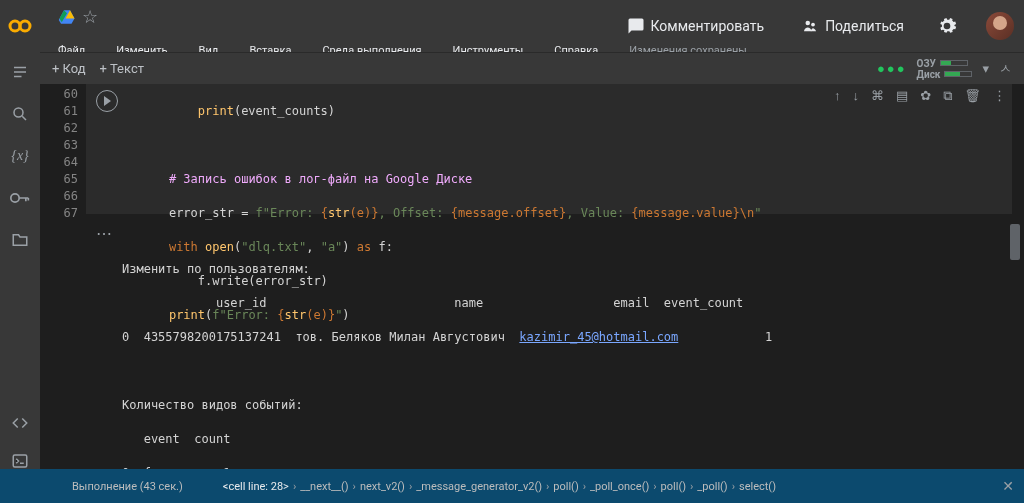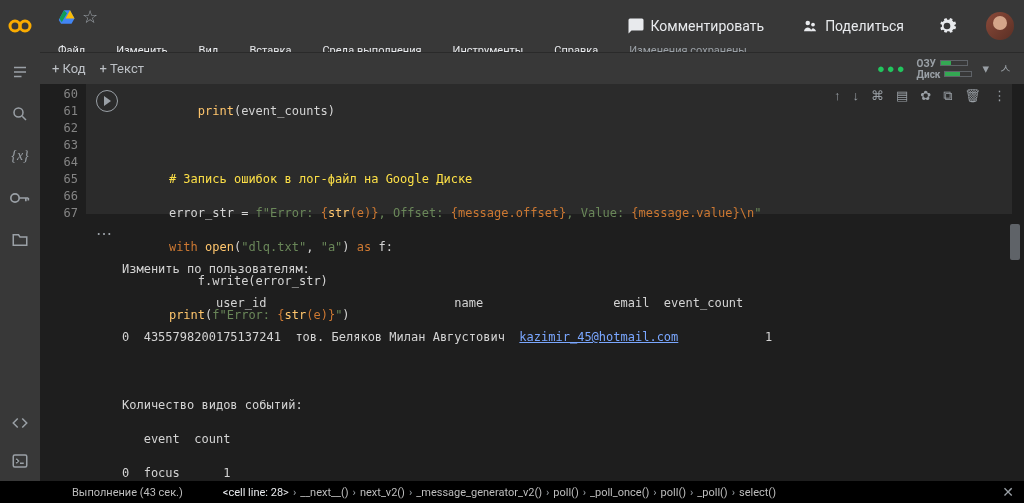--- a/index.html
+++ b/index.html
@@ -31,27 +31,27 @@
 .bar-f { position:absolute; left:0; top:0; bottom:0; background:#34a853; }
 .caret { color:#9aa0a6; cursor:pointer; }
 .main { position:absolute; left:40px; right:0; top:84px; bottom:22px; background:#1e1e1e; overflow:hidden; }
 .cell-tools { position:absolute; right:18px; top:4px; display:flex; gap:12px; color:#9aa0a6; z-index:5; }
 .cell-tools span { cursor:pointer; }
 .gutter { position:absolute; left:14px; top:2px; width:24px; text-align:right; color:#858585; font:12px/17px Consolas,monospace; }
 .code { position:absolute; left:100px; right:20px; top:2px; font:12px/17px Consolas,monospace; white-space:pre; color:#d4d4d4; }
 .code-bg { position:absolute; left:46px; right:12px; top:0; height:130px; background:#2b2b2b; }
 .run { position:absolute; left:56px; top:6px; width:22px; height:22px; border:1.5px solid #9aa0a6; border-radius:50%; cursor:pointer; }
 .run::after{content:"";position:absolute;left:7px;top:5px;border-left:7px solid #9aa0a6;border-top:5px solid transparent;border-bottom:5px solid transparent;}
-.kw{color:#cc7832;} .fn{color:#ffc66d;} .str{color:#6a8759;} .cm{color:#fde047;}
+.kw{color:#cc7832;} .fn{color:#ffc66d;} .str{color:#6a8759;} .cm{color:#f0abfc;}
 .outdots { position:absolute; left:56px; top:140px; color:#9aa0a6; cursor:pointer; font-size:16px; letter-spacing:1px; }
 .output { position:absolute; left:82px; right:20px; top:160px; font:12px/17px Consolas,monospace; color:#d4d4d4; white-space:pre; }
 .link { color:#7aa7ff; text-decoration:underline; }
 .oscroll { position:absolute; right:4px; top:140px; bottom:6px; width:10px; }
 .othumb { position:absolute; top:0; width:10px; height:36px; background:#5f6368; border-radius:2px; }
-.status { position:absolute; left:0; right:0; bottom:0; height:22px; background:#000000; display:flex; align-items:center; font-size:11px; color:#bdbdbd; padding:0 10px 0 72px; gap:4px; }
+.status { position:absolute; left:0; right:0; bottom:0; height:34px; background:#0c4a6e; display:flex; align-items:center; font-size:11px; color:#bdbdbd; padding:0 10px 0 72px; gap:4px; }
 .status .crumb { cursor:pointer; }
 .bold { font-weight:normal; color:#e8eaed;margin-left:36px; }
 .chev { color:#9aa0a6; }
 .status-x { margin-left:auto; color:#9aa0a6; cursor:pointer; font-size:14px; }
 svg { display:block; }
 </style>
 </head>
 <body>
 
 <div class="header">

